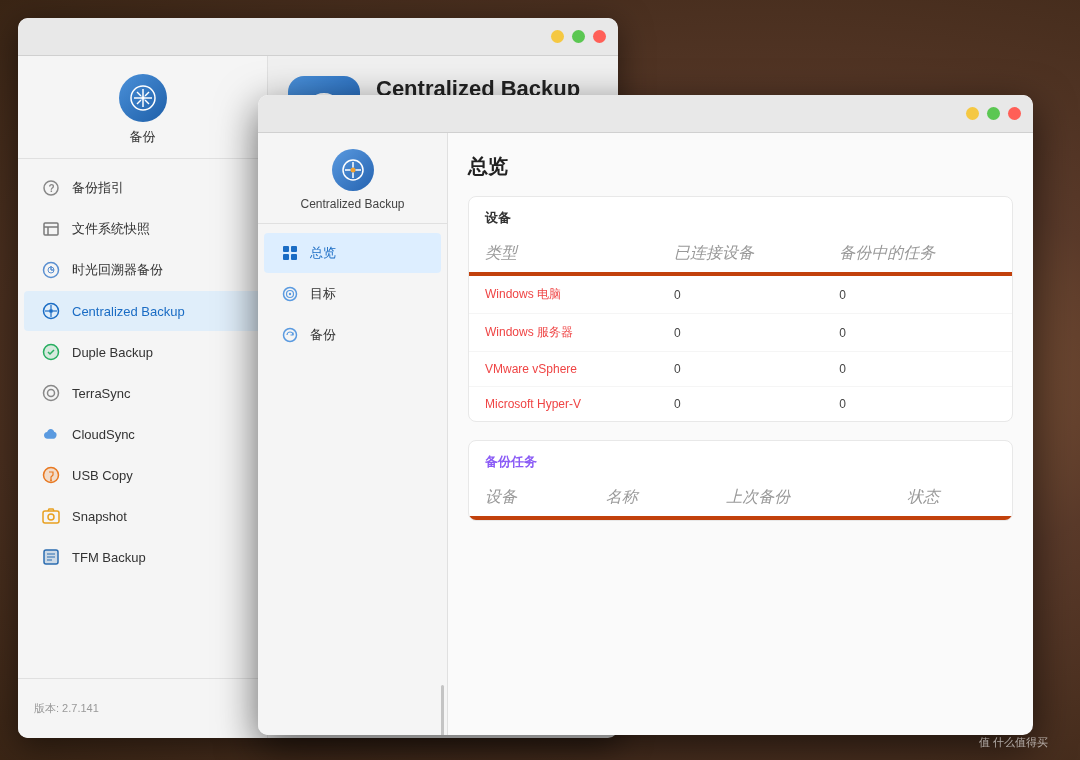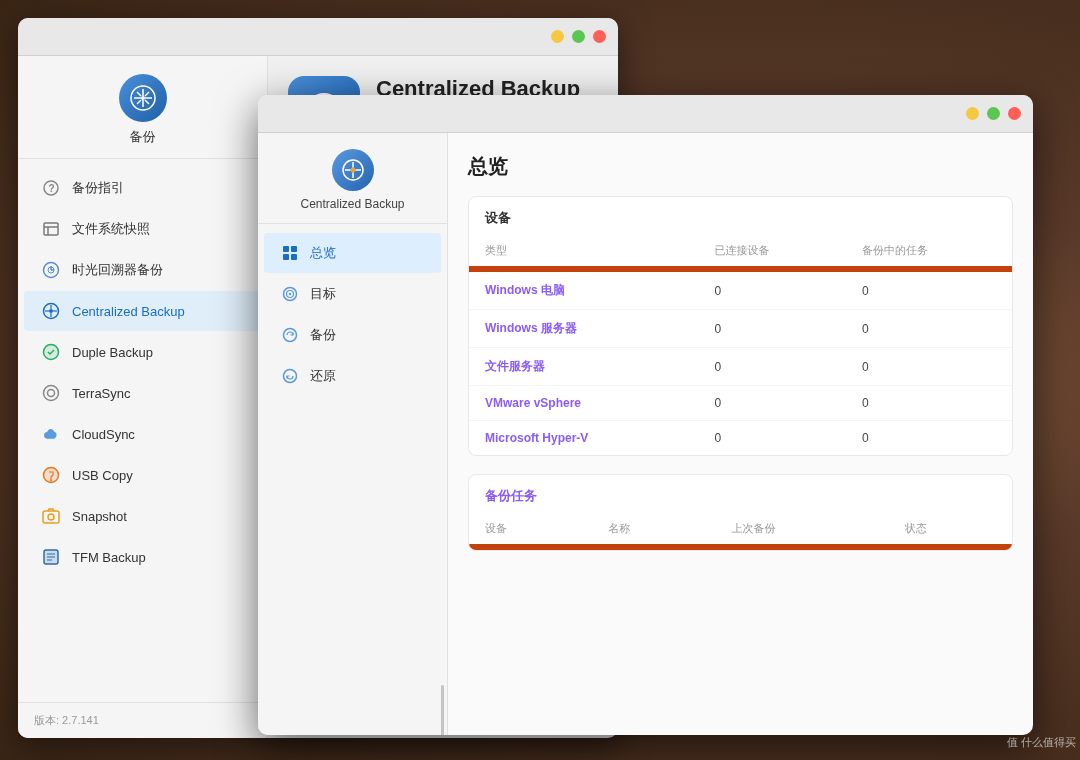--- a/index.html
+++ b/index.html
@@ -128,21 +128,21 @@
       height: 22px;
       border-radius: 4px;
       display: flex;
       align-items: center;
       justify-content: center;
       font-size: 14px;
       flex-shrink: 0;
     }
 
     .sidebar-footer {
-      padding: 10px 16px;
+      padding: 22px 16px;
       font-size: 11px;
       color: #999;
       border-top: 1px solid #e0e0e0;
     }
 
     
     .main-panel {
       flex: 1;
       padding: 20px;
       overflow-y: auto;
@@ -356,51 +356,52 @@
       color: #333;
       padding: 12px 16px 8px;
     }
 
     .data-table {
       width: 100%;
       border-collapse: collapse;
     }
 
     .data-table th {
-      font-size: 11px;
+      font-size: 16px;
       color: #999;
       font-weight: 400;
       text-align: left;
       padding: 8px 16px;
-      border-bottom: 6px solid #c2410c;
+      border-bottom: 4px solid #c2410c;
+      font-style: italic;
     }
 
     .data-table td {
       font-size: 12px;
       color: #444;
       padding: 10px 16px;
       border-bottom: 1px solid #f5f5f5;
     }
 
     .data-table tr:last-child td { border-bottom: none; }
 
-    .data-table td:first-child { font-weight: 700; color: #8b5cf6; }
+    .data-table td:first-child { font-weight: 400; color: #ef4444; }
 
     .backup-tasks-header {
       font-size: 13px;
       font-weight: 600;
       color: #8b5cf6;
       padding: 12px 16px 8px;
     }
 
     
     .watermark {
       position: absolute;
       bottom: 10px;
-      right: 4px;
+      right: 32px;
       font-size: 11px;
       color: rgba(255,255,255,0.6);
     }
 
     .scrollbar-indicator {
       position: absolute;
       right: 3px;
       top: 50%;
       width: 3px;
       height: 60px;
@@ -658,30 +659,20 @@
           <div class="nav-icon">
             <svg width="16" height="16" viewBox="0 0 16 16" fill="none">
               <circle cx="8" cy="8" r="6.5" stroke="#5a9ae0" stroke-width="1.5" fill="none"></circle>
               <path d="M5 8 A3 3 0 0 1 11 8" stroke="#5a9ae0" stroke-width="1.2" fill="none"></path>
               <path d="M11 5.5 L11 8 L8.5 8" stroke="#5a9ae0" stroke-width="1.2" fill="none"></path>
             </svg>
           </div>
           <span>备份</span>
         </div>
 
-        <div class="secondary-nav-item">
-          <div class="nav-icon">
-            <svg width="16" height="16" viewBox="0 0 16 16" fill="none">
-              <circle cx="8" cy="8" r="6.5" stroke="#5a9ae0" stroke-width="1.5" fill="none"></circle>
-              <path d="M11 8 A3 3 0 0 1 5 8" stroke="#5a9ae0" stroke-width="1.2" fill="none"></path>
-              <path d="M5 10.5 L5 8 L7.5 8" stroke="#5a9ae0" stroke-width="1.2" fill="none"></path>
-            </svg>
-          </div>
-          <span>还原</span>
-        </div>
 
 
       </div>
       <div style="position:relative; width:100%; height:40px;">
         <div class="scrollbar-indicator"></div>
       </div>
     </div>
 
     <div class="secondary-main">
       <div class="section-title">总览</div>
@@ -701,25 +692,20 @@
     <td>Windows 电脑</td>
     <td>0</td>
     <td>0</td>
   </tr>
               <tr>
     <td>Windows 服务器</td>
     <td>0</td>
     <td>0</td>
   </tr>
               <tr>
-    <td>文件服务器</td>
-    <td>0</td>
-    <td>0</td>
-  </tr>
-              <tr>
     <td>VMware vSphere</td>
     <td>0</td>
     <td>0</td>
   </tr>
               <tr>
     <td>Microsoft Hyper-V</td>
     <td>0</td>
     <td>0</td>
   </tr>
             </tbody>

